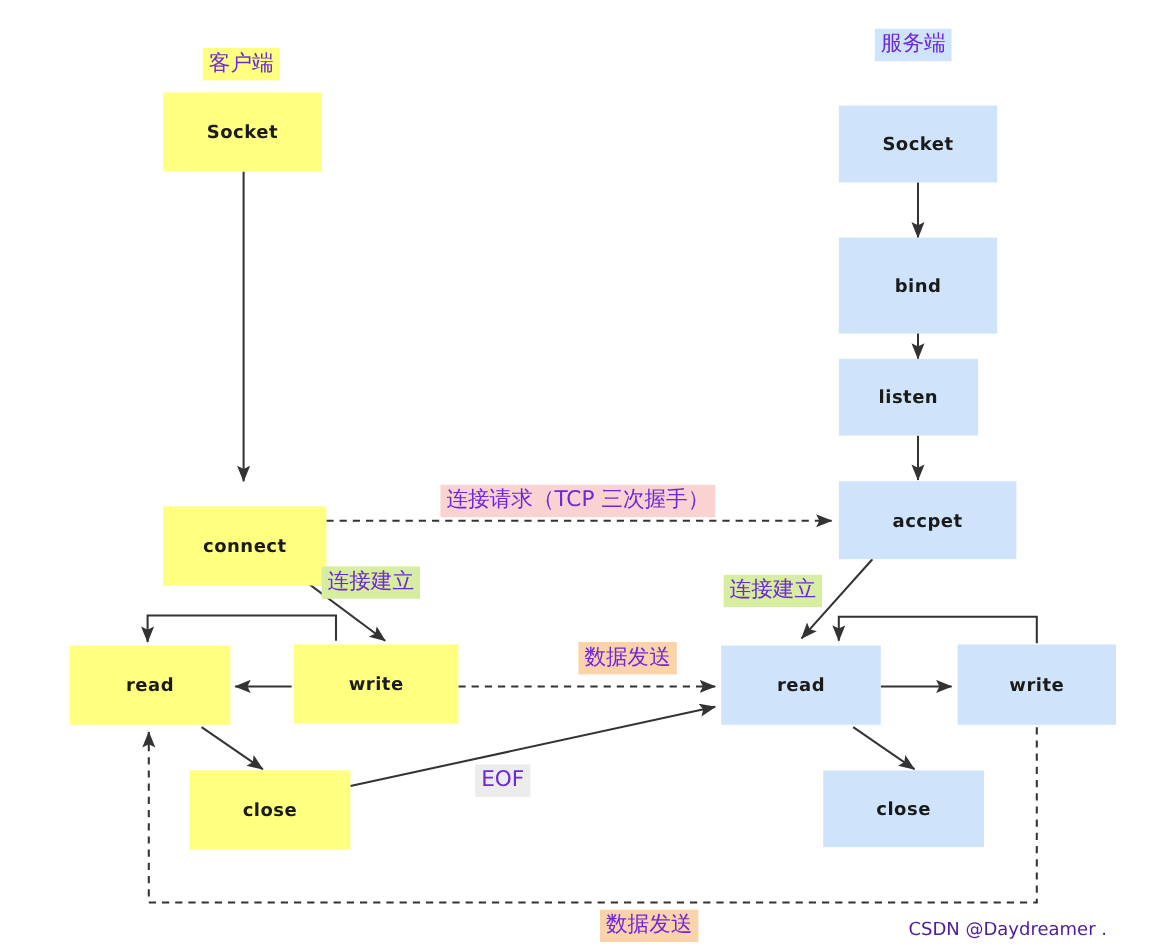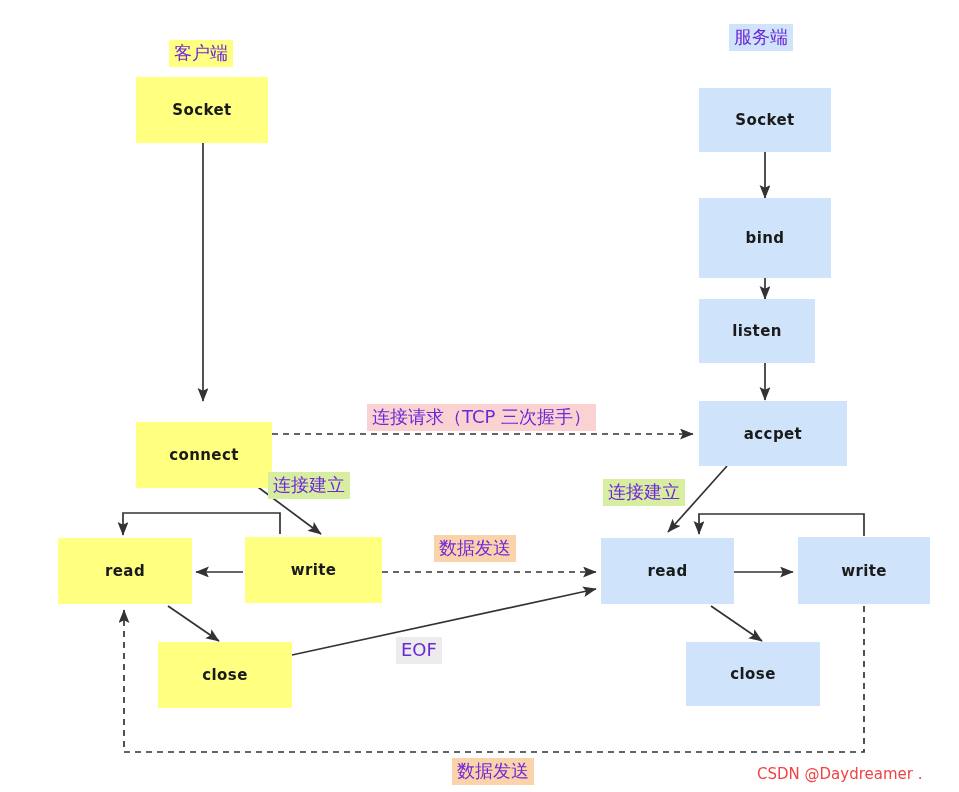--- a/index.html
+++ b/index.html
@@ -49,28 +49,28 @@
     font-family: "DejaVu Sans", sans-serif;
     font-size: 18px;
     color: #6d28d9;
     white-space: nowrap;
     line-height: 1.25;
   }
   .tag-yellow { background: #ffff80; }
   .tag-blue   { background: #cfe4fa; }
   .tag-red    { background: #fbd2d2; }
   .tag-green  { background: #d7eda0; }
-  .tag-orange { background: #fbd3ab; }
+  .tag-orange { background: #fbd3ab; margin-left: 48px; }
   .tag-gray   { background: #ececec; }
 
   .watermark {
     position: absolute;
     font-family: "DejaVu Sans", sans-serif;
     font-size: 15px;
-    color: #ef4444;
+    color: #4c1d95;
     white-space: nowrap;
   }
 </style>
 </head>
 <body>
 
 <div id="diagram-root">
 
   <svg class="layer" viewBox="0 0 959 792" xmlns="http://www.w3.org/2000/svg">
     <defs>

